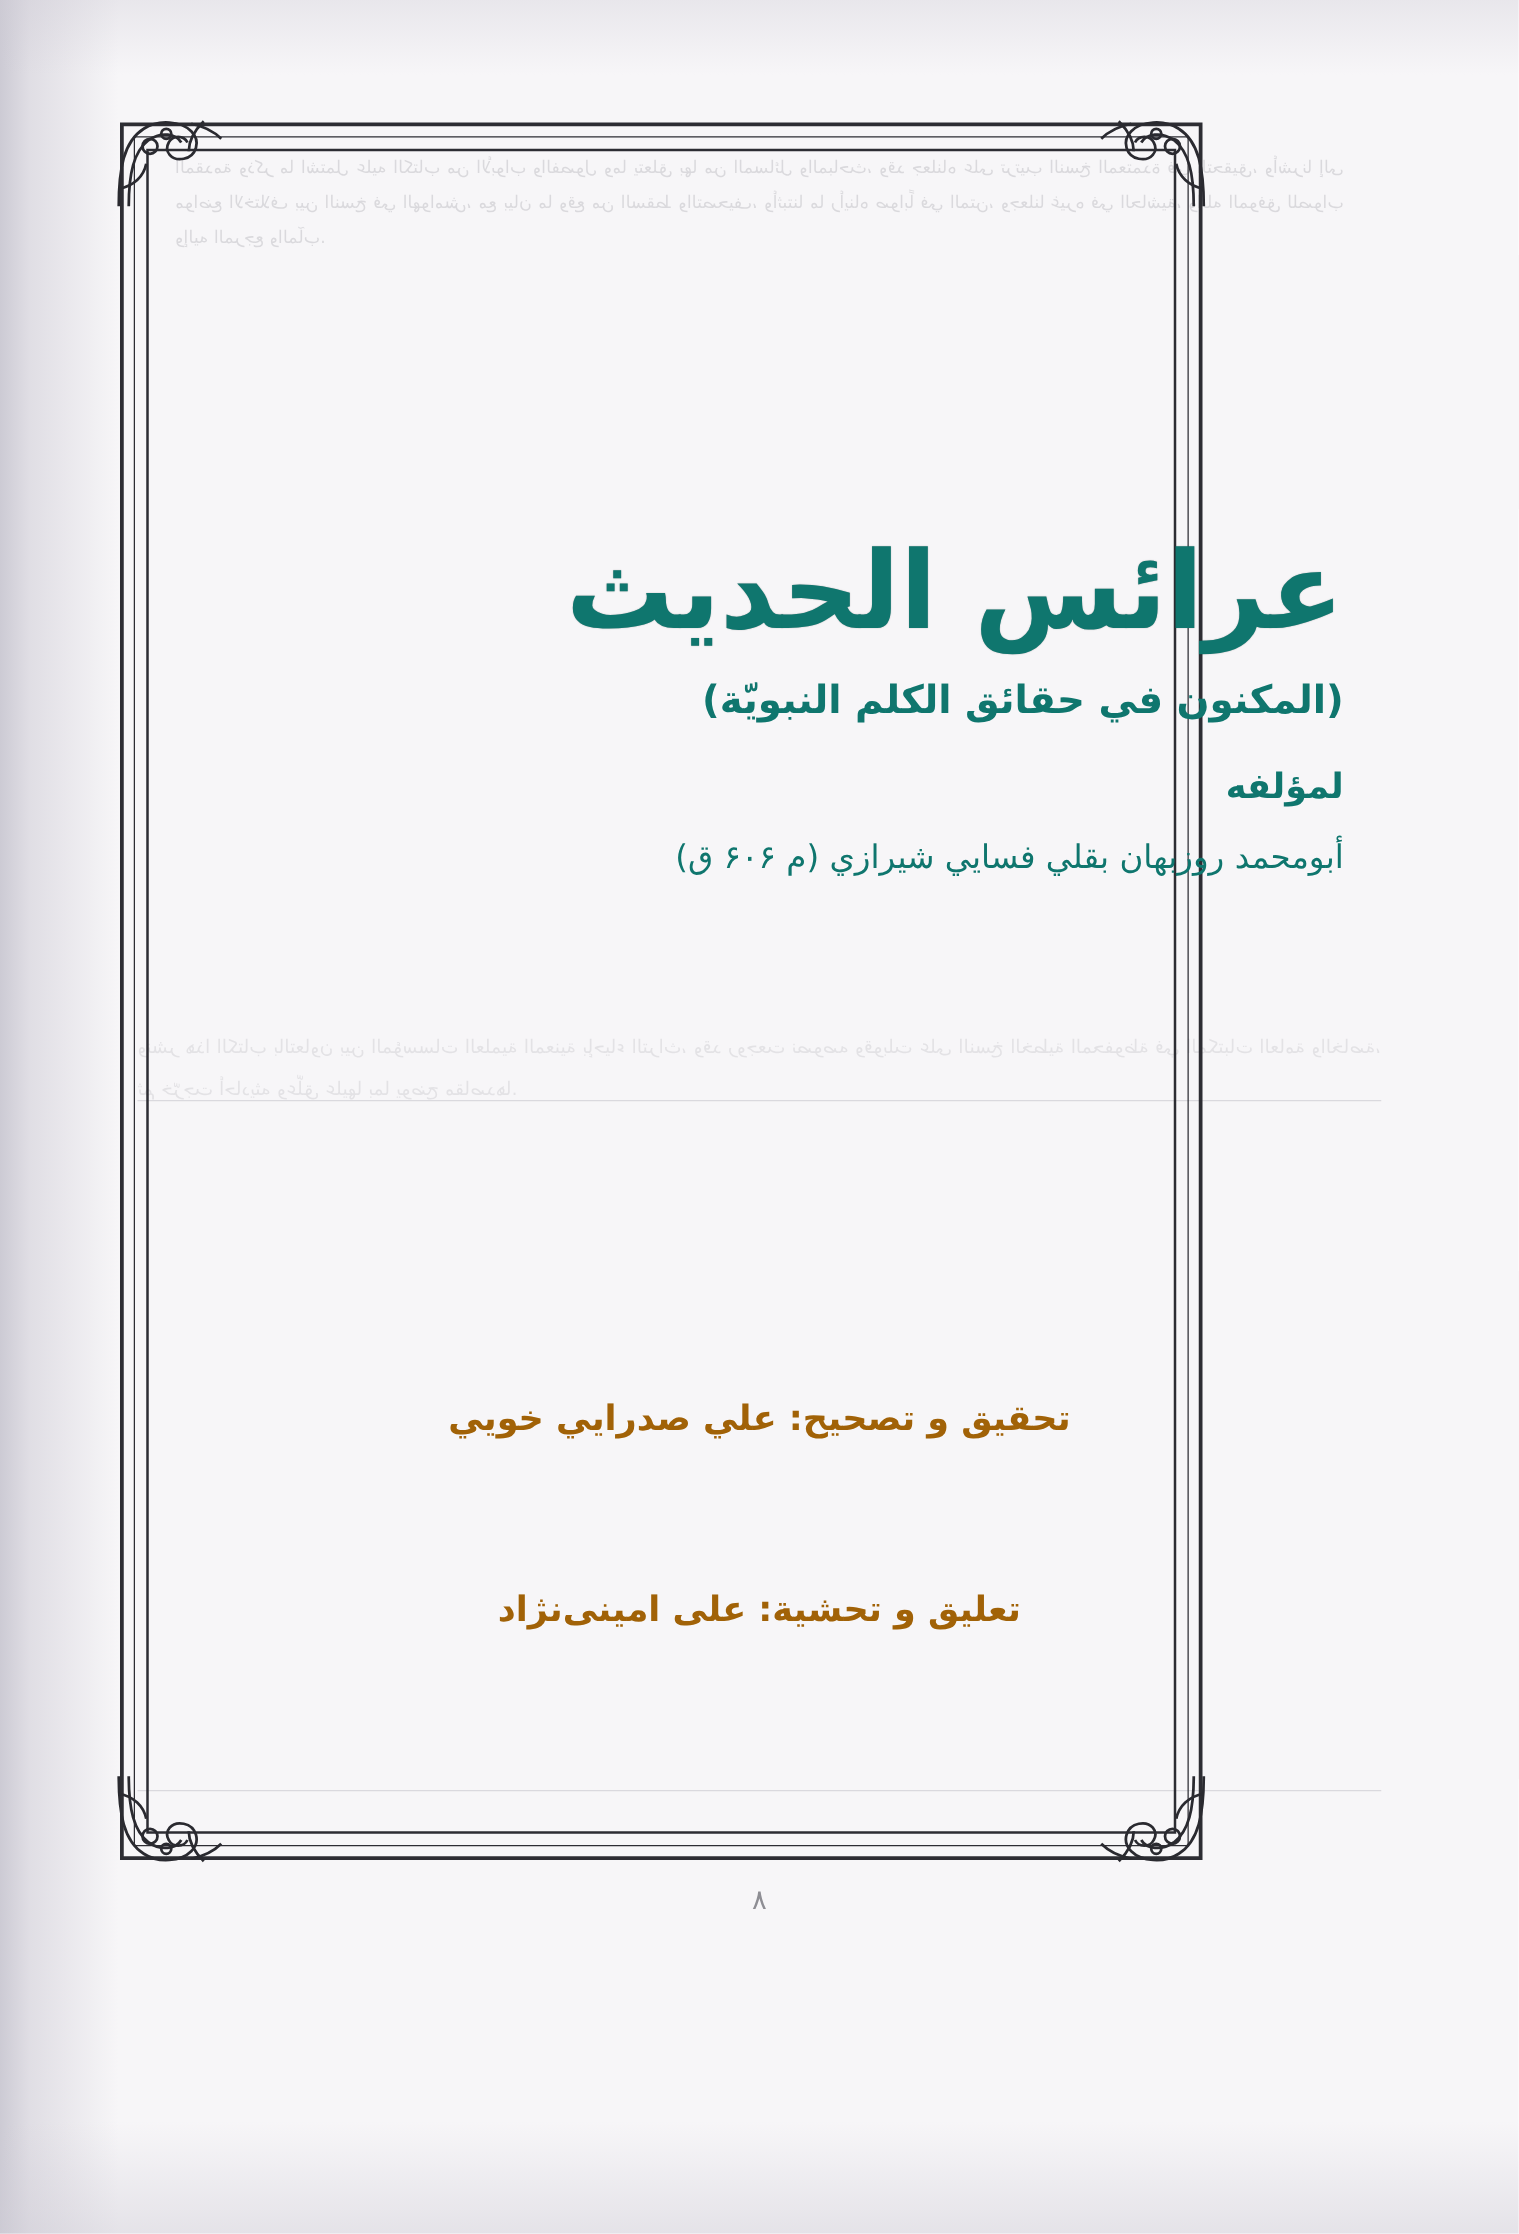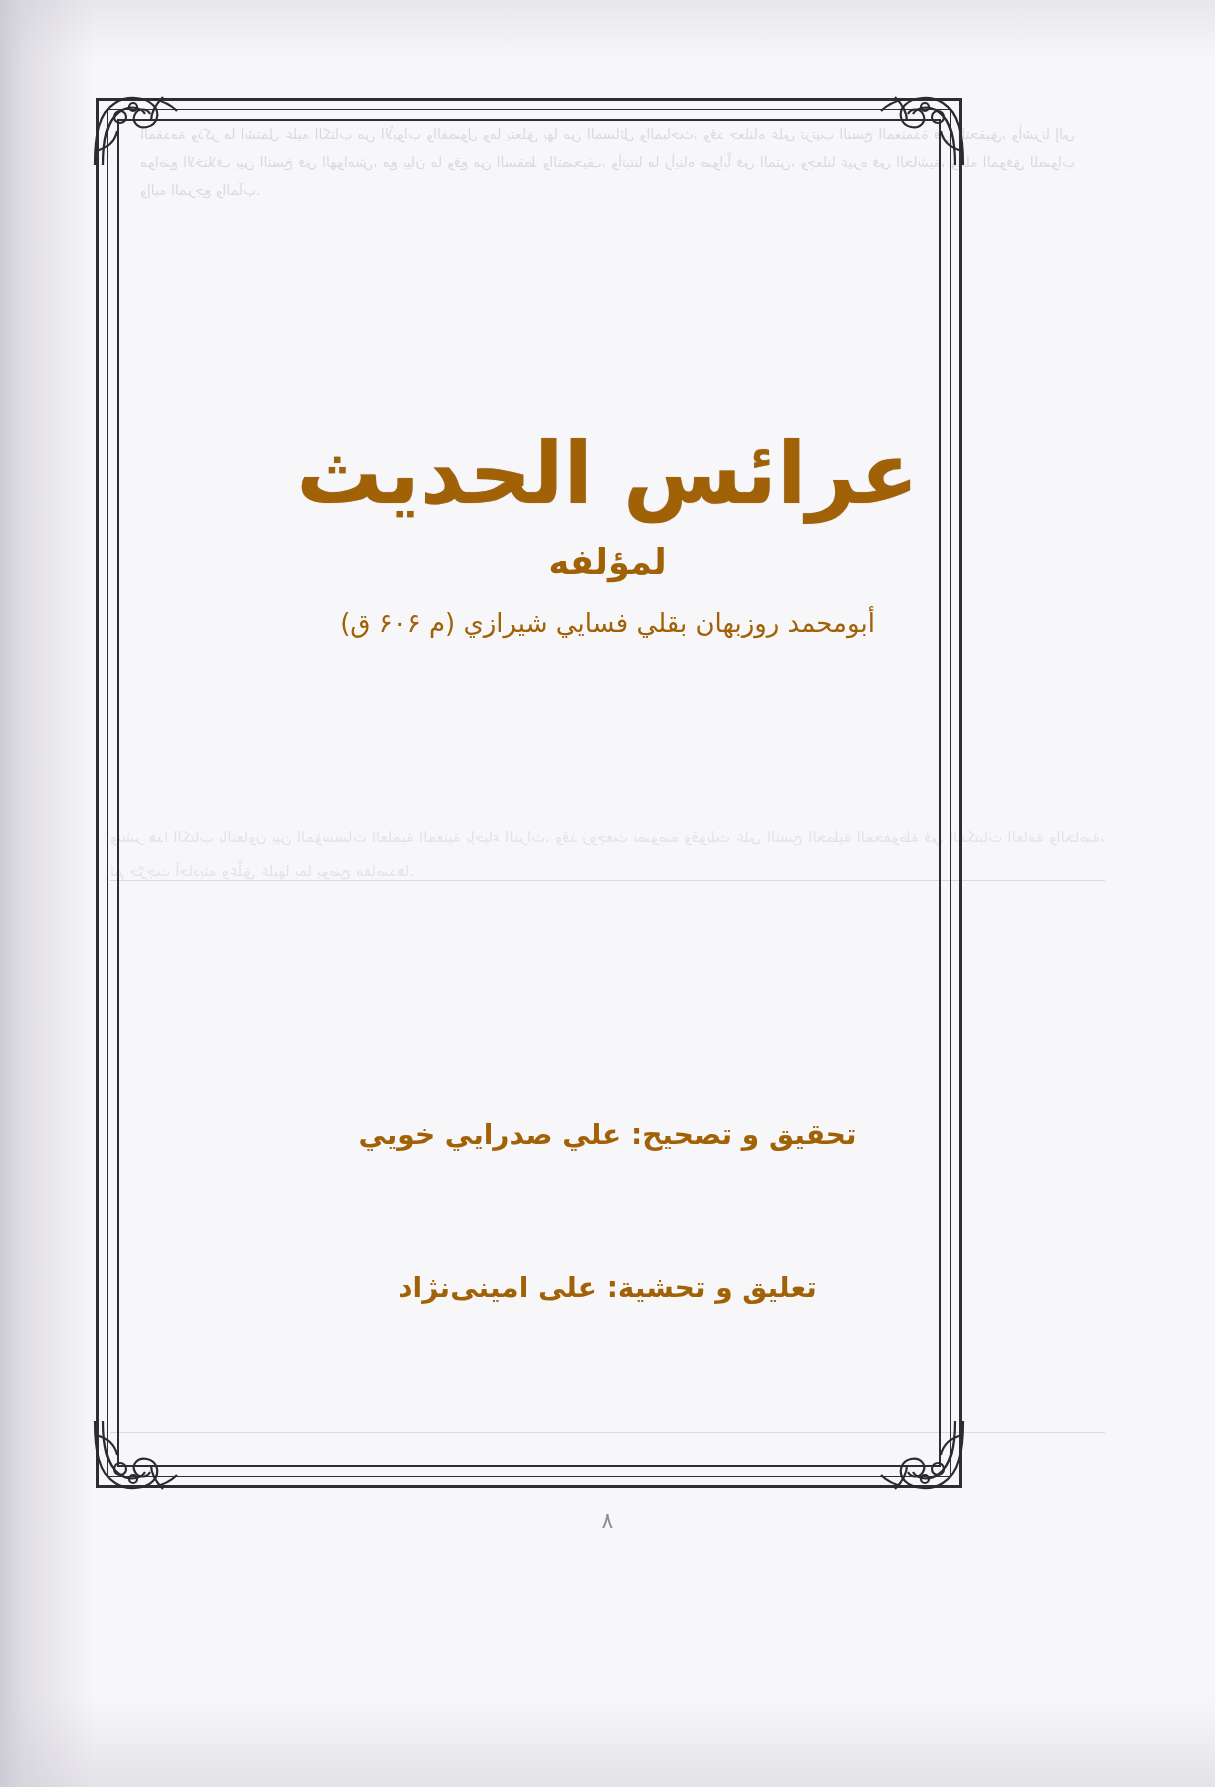--- a/index.html
+++ b/index.html
@@ -101,22 +101,22 @@
   .corner.tr { right: -6px; top: -6px;  transform: scaleX(-1); }
   .corner.bl { left: -6px;  bottom: -6px; transform: scaleY(-1); }
   .corner.br { right: -6px; bottom: -6px; transform: scale(-1,-1); }
 
   
   .content {
     position: absolute;
     left: 140px;
     right: 140px;
     top: 420px;
-    text-align: center;
-    color: #a16207;
+    text-align: right;
+    color: #0f766e;
     direction: rtl;
   }
   .main-title {
     font-size: 86px;
     font-weight: bold;
     letter-spacing: 0px;
     line-height: 1.25;
     margin: 0 0 14px 0;
     text-shadow: 0 0 1px rgba(0,0,0,0.35);
   }
@@ -124,21 +124,21 @@
     font-size: 32px;
     font-weight: bold;
     margin: 0 0 20px 0;
   }
   .subtitle {
     font-size: 31px;
     font-weight: bold;
     margin: 0 0 34px 0;
   }
   .for-author {
-    font-size: 35px;
+    font-size: 28px;
     font-weight: bold;
     margin: 0 0 26px 0;
   }
   .author {
     font-size: 26px;
     font-weight: normal;
     margin: 0;
   }
 
   .credits {
@@ -226,20 +226,21 @@
         <circle cx="40" cy="12" r="4"></circle>
         <path d="M2 56 C14 54 22 46 24 36"></path>
         <path d="M60 4 C70 6 78 10 84 16"></path>
         <path d="M70 2 C62 10 58 18 58 26"></path>
       </svg>
     </div>
   </div>
 
   <div class="content">
     <h1 class="main-title">عرائس الحديث</h1>
+    <div class="subtitle">(المكنون في حقائق الكلم النبويّة)</div>
     <div class="for-author">لمؤلفه</div>
     <div class="author">أبومحمد روزبهان بقلي فسايي شيرازي (م ۶۰۶ ق)</div>
   </div>
 
   <div class="credits">
     <div class="credit-line">تحقيق و تصحيح: علي صدرايي خويي</div>
     <div class="credit-line second">تعليق و تحشية: علی امینی‌نژاد</div>
   </div>
 
   <div class="page-number">۸</div>

